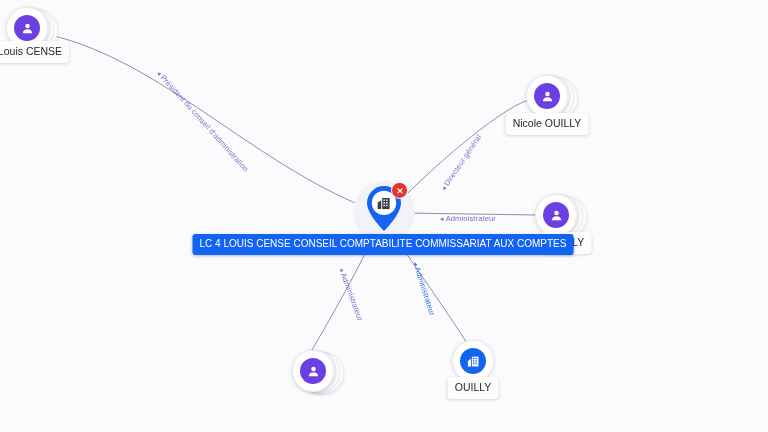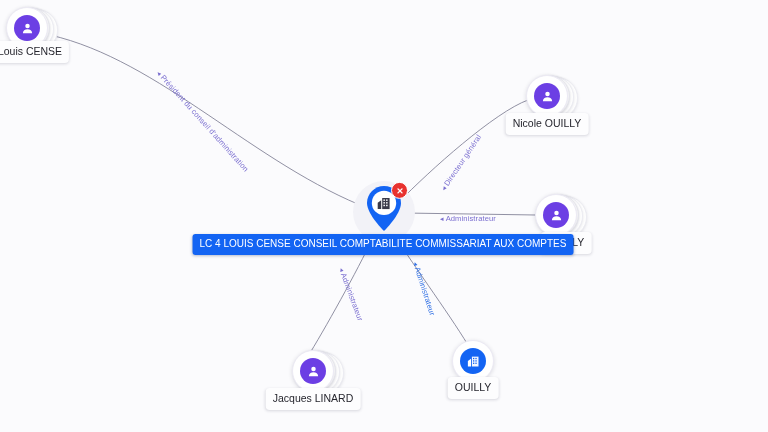--- a/index.html
+++ b/index.html
@@ -254,21 +254,20 @@
       <div class="node-face">
         <div class="avatar-disc">
           <svg width="15" height="15" viewBox="0 0 24 24" fill="#ffffff">
             <circle cx="12" cy="8" r="3.6"></circle>
             <path d="M4.6 19.4c0-4 3.3-6.2 7.4-6.2s7.4 2.2 7.4 6.2z"></path>
           </svg>
         </div>
       </div>
     </div>
   </div>
-  <div class="node-label" style="left:313px; top:388px;">Jacques LINARD</div>
 
   <div class="node" style="left:474px; top:362px;">
     <div class="node-stack">
       <div class="node-face">
         <div class="company-disc">
           <svg width="15" height="15" viewBox="0 0 24 24" fill="#ffffff">
             <path d="M3 20V11l5-3.6V20z"></path>
             <path d="M9.4 20V4.2H20V20z" opacity="0.95"></path>
             <rect x="11.2" y="6.2" width="2.1" height="2.1" fill="#1364f3"></rect>
             <rect x="15" y="6.2" width="2.1" height="2.1" fill="#1364f3"></rect>

